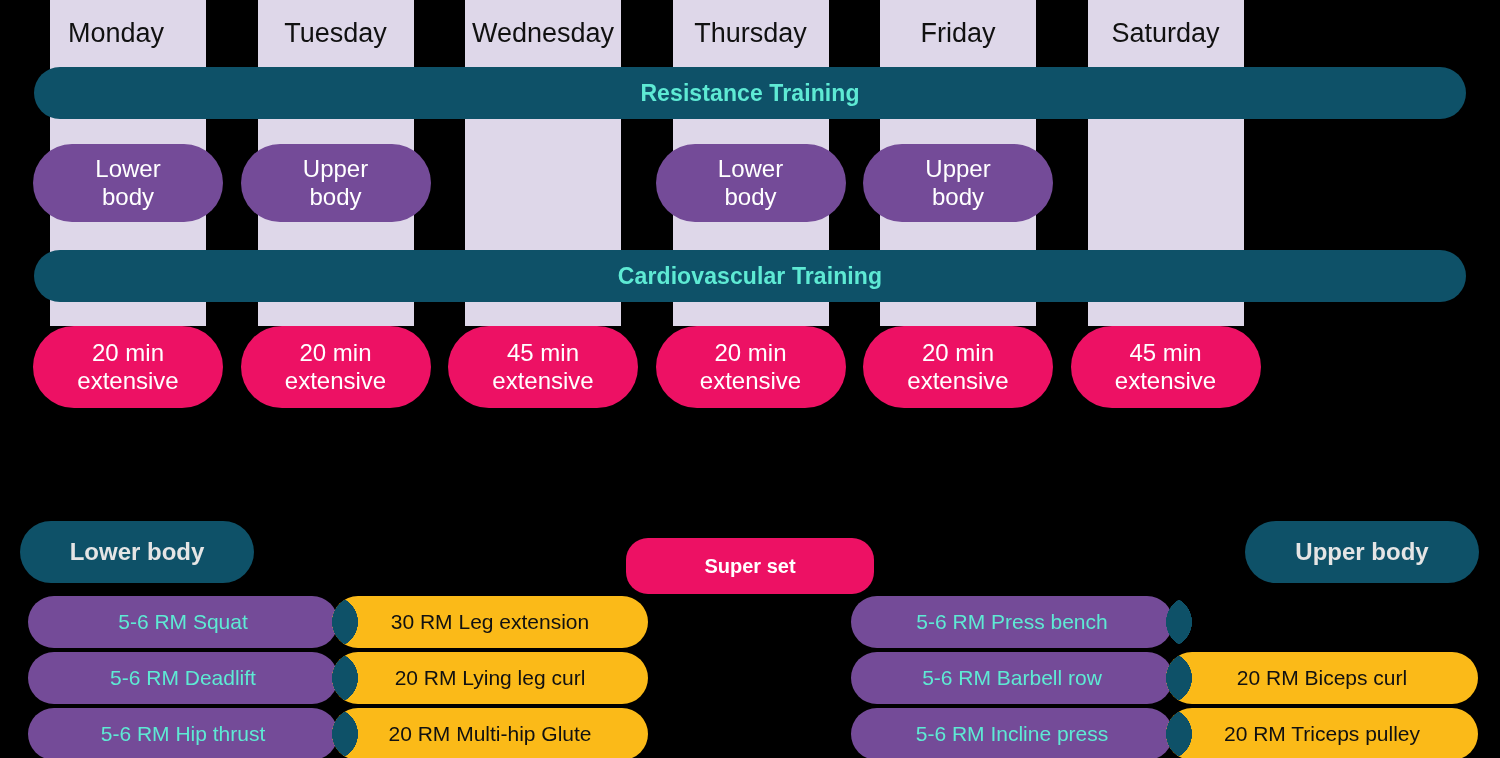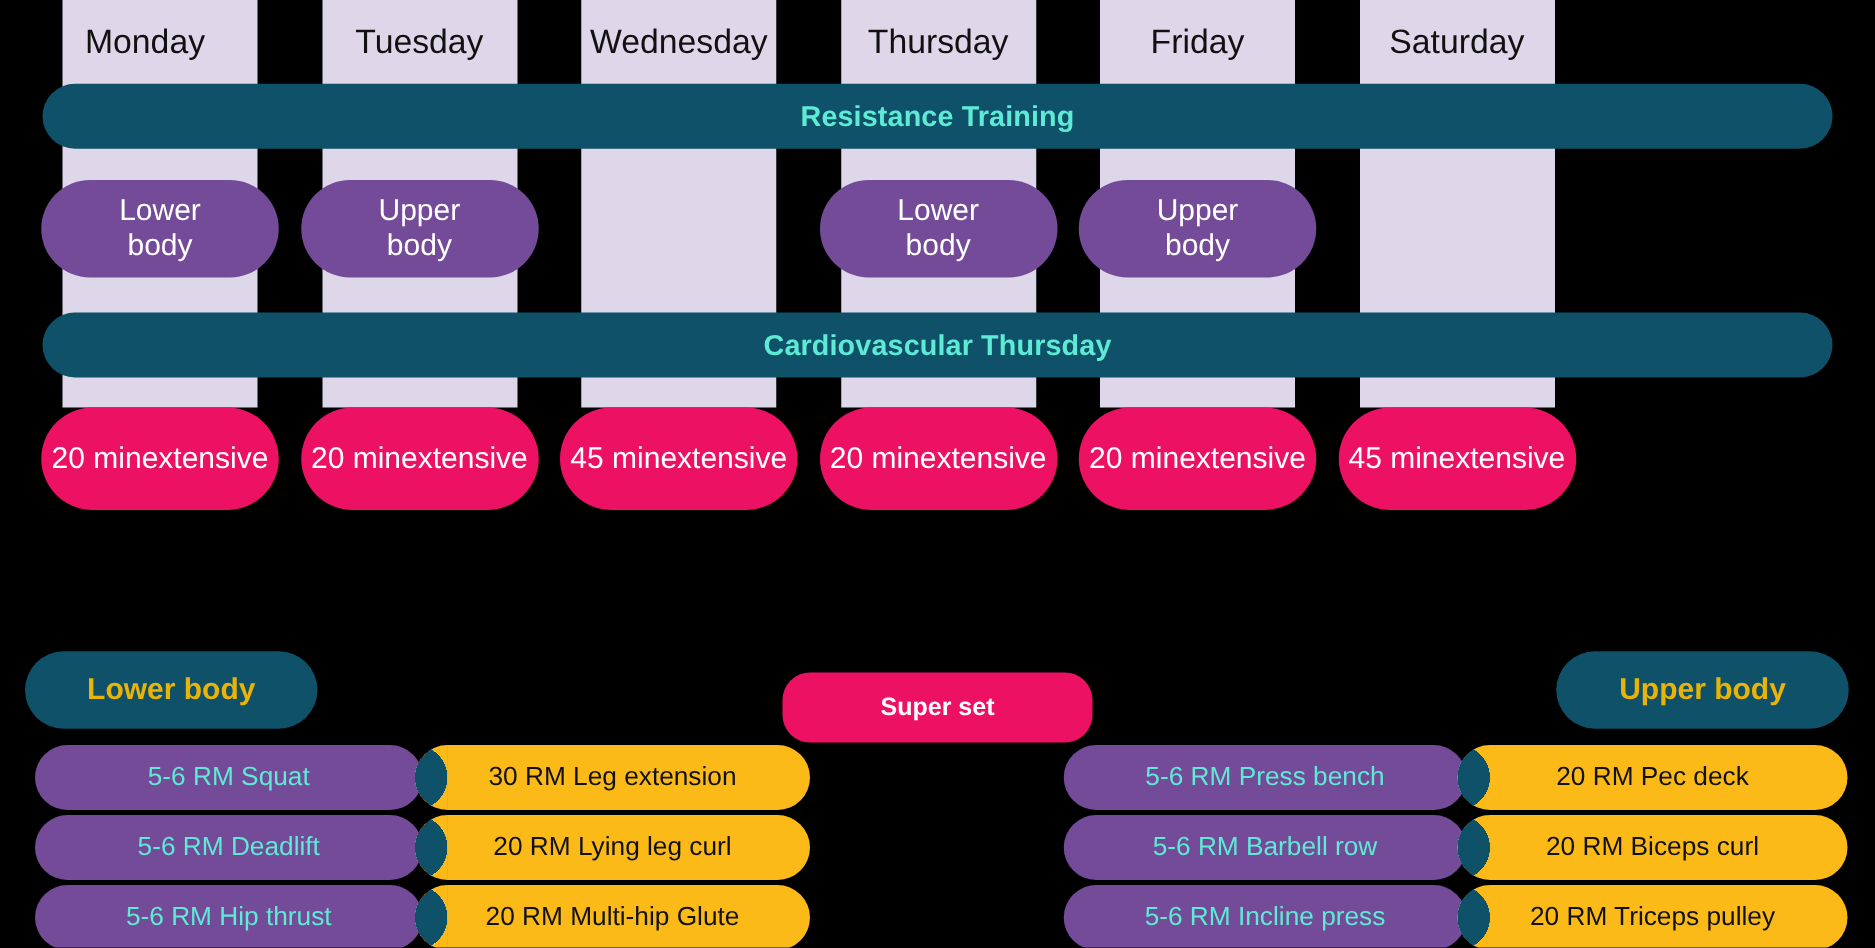--- a/index.html
+++ b/index.html
@@ -30,37 +30,37 @@
 
   .sesspill{
     position:absolute;height:78px;border-radius:39px;
     background:#744b98;color:#fff;
     display:flex;flex-direction:column;align-items:center;justify-content:center;
     font-size:24px;line-height:1.18;font-weight:400;text-align:center;
   }
   .cardiopill{
     position:absolute;height:82px;border-radius:41px;
     background:#ed1164;color:#fff;
-    display:flex;align-items:center;justify-content:center;
+    display:flex;flex-direction:column;align-items:center;justify-content:center;
     font-size:24px;line-height:1.18;font-weight:400;text-align:center;
   }
 
   
   .sp-title{
     position:absolute;background:#ded7e9;color:#15151b;
     border-radius:33px;display:flex;align-items:center;justify-content:center;
     font-size:25px;font-weight:700;
   }
   .superset{
     position:absolute;background:#ed1164;color:#fff;
     border-radius:22px;display:flex;align-items:center;justify-content:center;
     font-size:20px;font-weight:400;
   }
   .grouphead{
-    position:absolute;height:62px;background:#0e5168;color:#eab308;
+    position:absolute;height:62px;background:#0e5168;color:#e5e5e5;
     border-radius:31px;display:flex;align-items:center;justify-content:center;
     font-size:24px;font-weight:700;
   }
 
   .exrow{position:absolute;height:52px;}
   .ex-left,.ex-right{
     position:absolute;top:0;height:52px;border-radius:26px;
     display:flex;align-items:center;justify-content:center;
     font-size:21px;font-weight:400;white-space:nowrap;
   }
@@ -118,21 +118,21 @@
         <span>Lower</span>
         <span>body</span>
       </div>
       <div class="sesspill" style="left: 863px; top: 144px; width: 190px;">
         <span>Upper</span>
         <span>body</span>
       </div>
     </div>
 
   <div class="bandbar" style="top:250px;">
-    <span>Cardiovascular Thursday</span>
+    <span>Cardiovascular Training</span>
   </div>
 
   <div id="cardiopills">
       <div class="cardiopill" style="left: 33px; top: 326px; width: 190px;">
         <span>20 min</span>
         <span>extensive</span>
       </div>
       <div class="cardiopill" style="left: 240.5px; top: 326px; width: 190px;">
         <span>20 min</span>
         <span>extensive</span>
@@ -178,21 +178,20 @@
         <div class="ex-right" style="left: 332px; width: 316px;">20 RM Lying leg curl</div>
         <div class="lensfix" style="left: 332px;"></div>
       </div>
       <div class="exrow" style="left: 0px; top: 708px; width: 1500px;">
         <div class="ex-left" style="left: 28px; width: 310px;">5-6 RM Hip thrust</div>
         <div class="ex-right" style="left: 332px; width: 316px;">20 RM Multi-hip Glute</div>
         <div class="lensfix" style="left: 332px;"></div>
       </div>
       <div class="exrow" style="left: 0px; top: 596px; width: 1500px;">
         <div class="ex-left" style="left: 851px; width: 322px;">5-6 RM Press bench</div>
-        <div class="ex-right" style="left: 1166px; width: 312px;">20 RM Pec deck</div>
         <div class="lensfix" style="left: 1166px;"></div>
       </div>
       <div class="exrow" style="left: 0px; top: 652px; width: 1500px;">
         <div class="ex-left" style="left: 851px; width: 322px;">5-6 RM Barbell row</div>
         <div class="ex-right" style="left: 1166px; width: 312px;">20 RM Biceps curl</div>
         <div class="lensfix" style="left: 1166px;"></div>
       </div>
       <div class="exrow" style="left: 0px; top: 708px; width: 1500px;">
         <div class="ex-left" style="left: 851px; width: 322px;">5-6 RM Incline press</div>
         <div class="ex-right" style="left: 1166px; width: 312px;">20 RM Triceps pulley</div>

